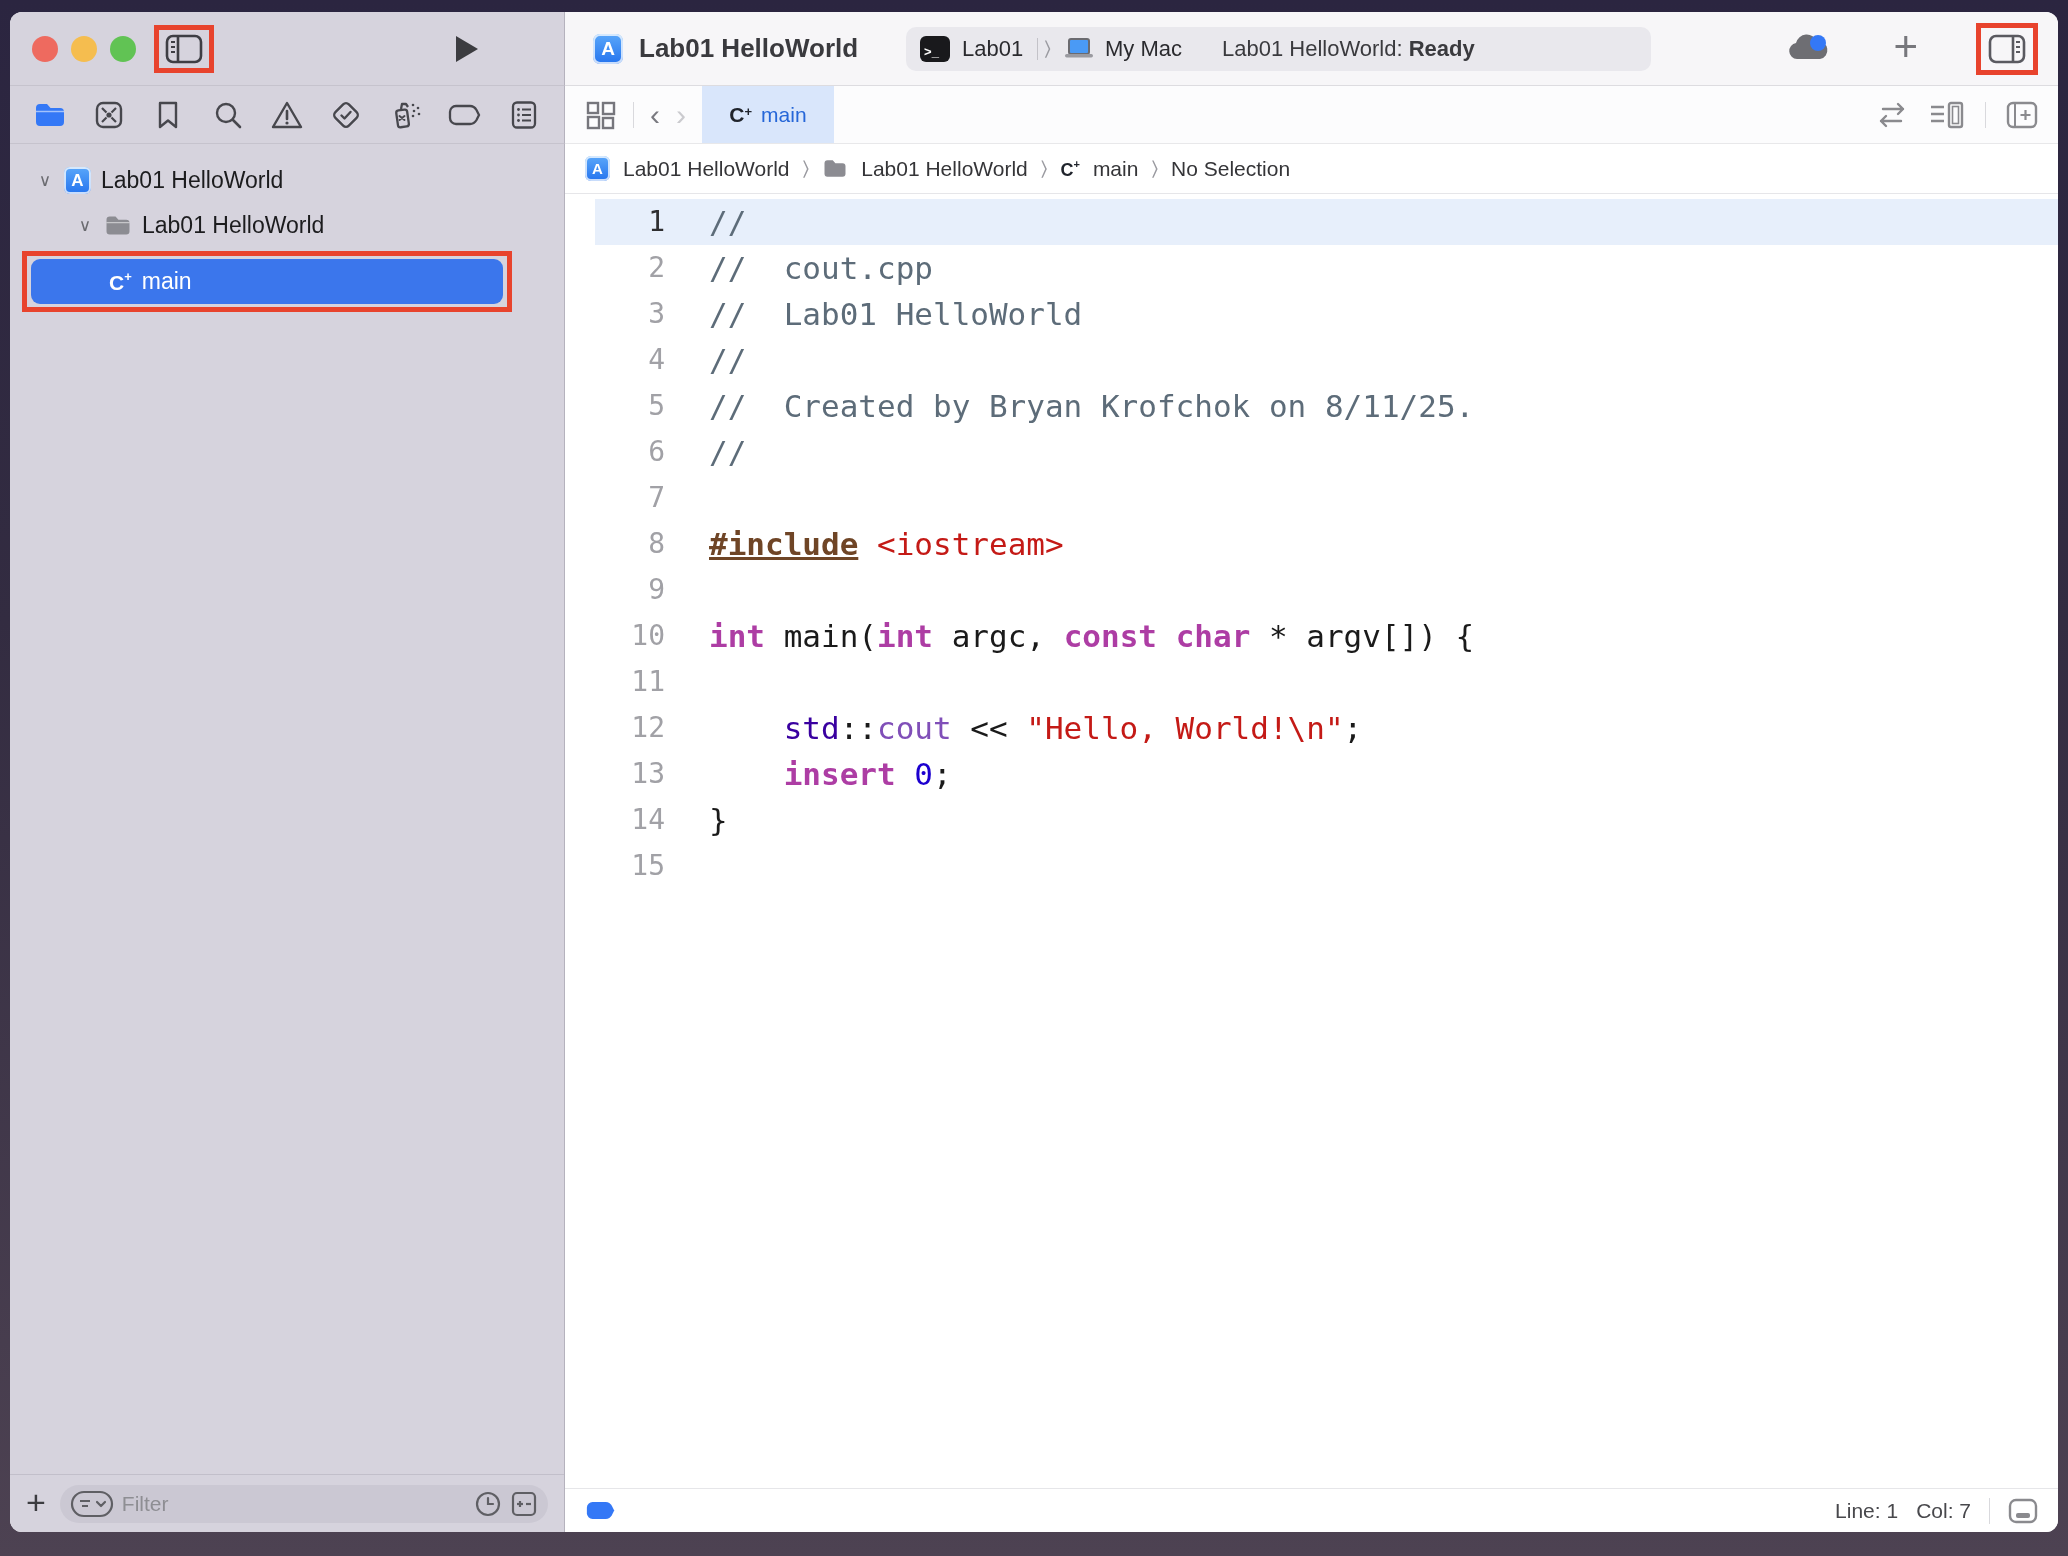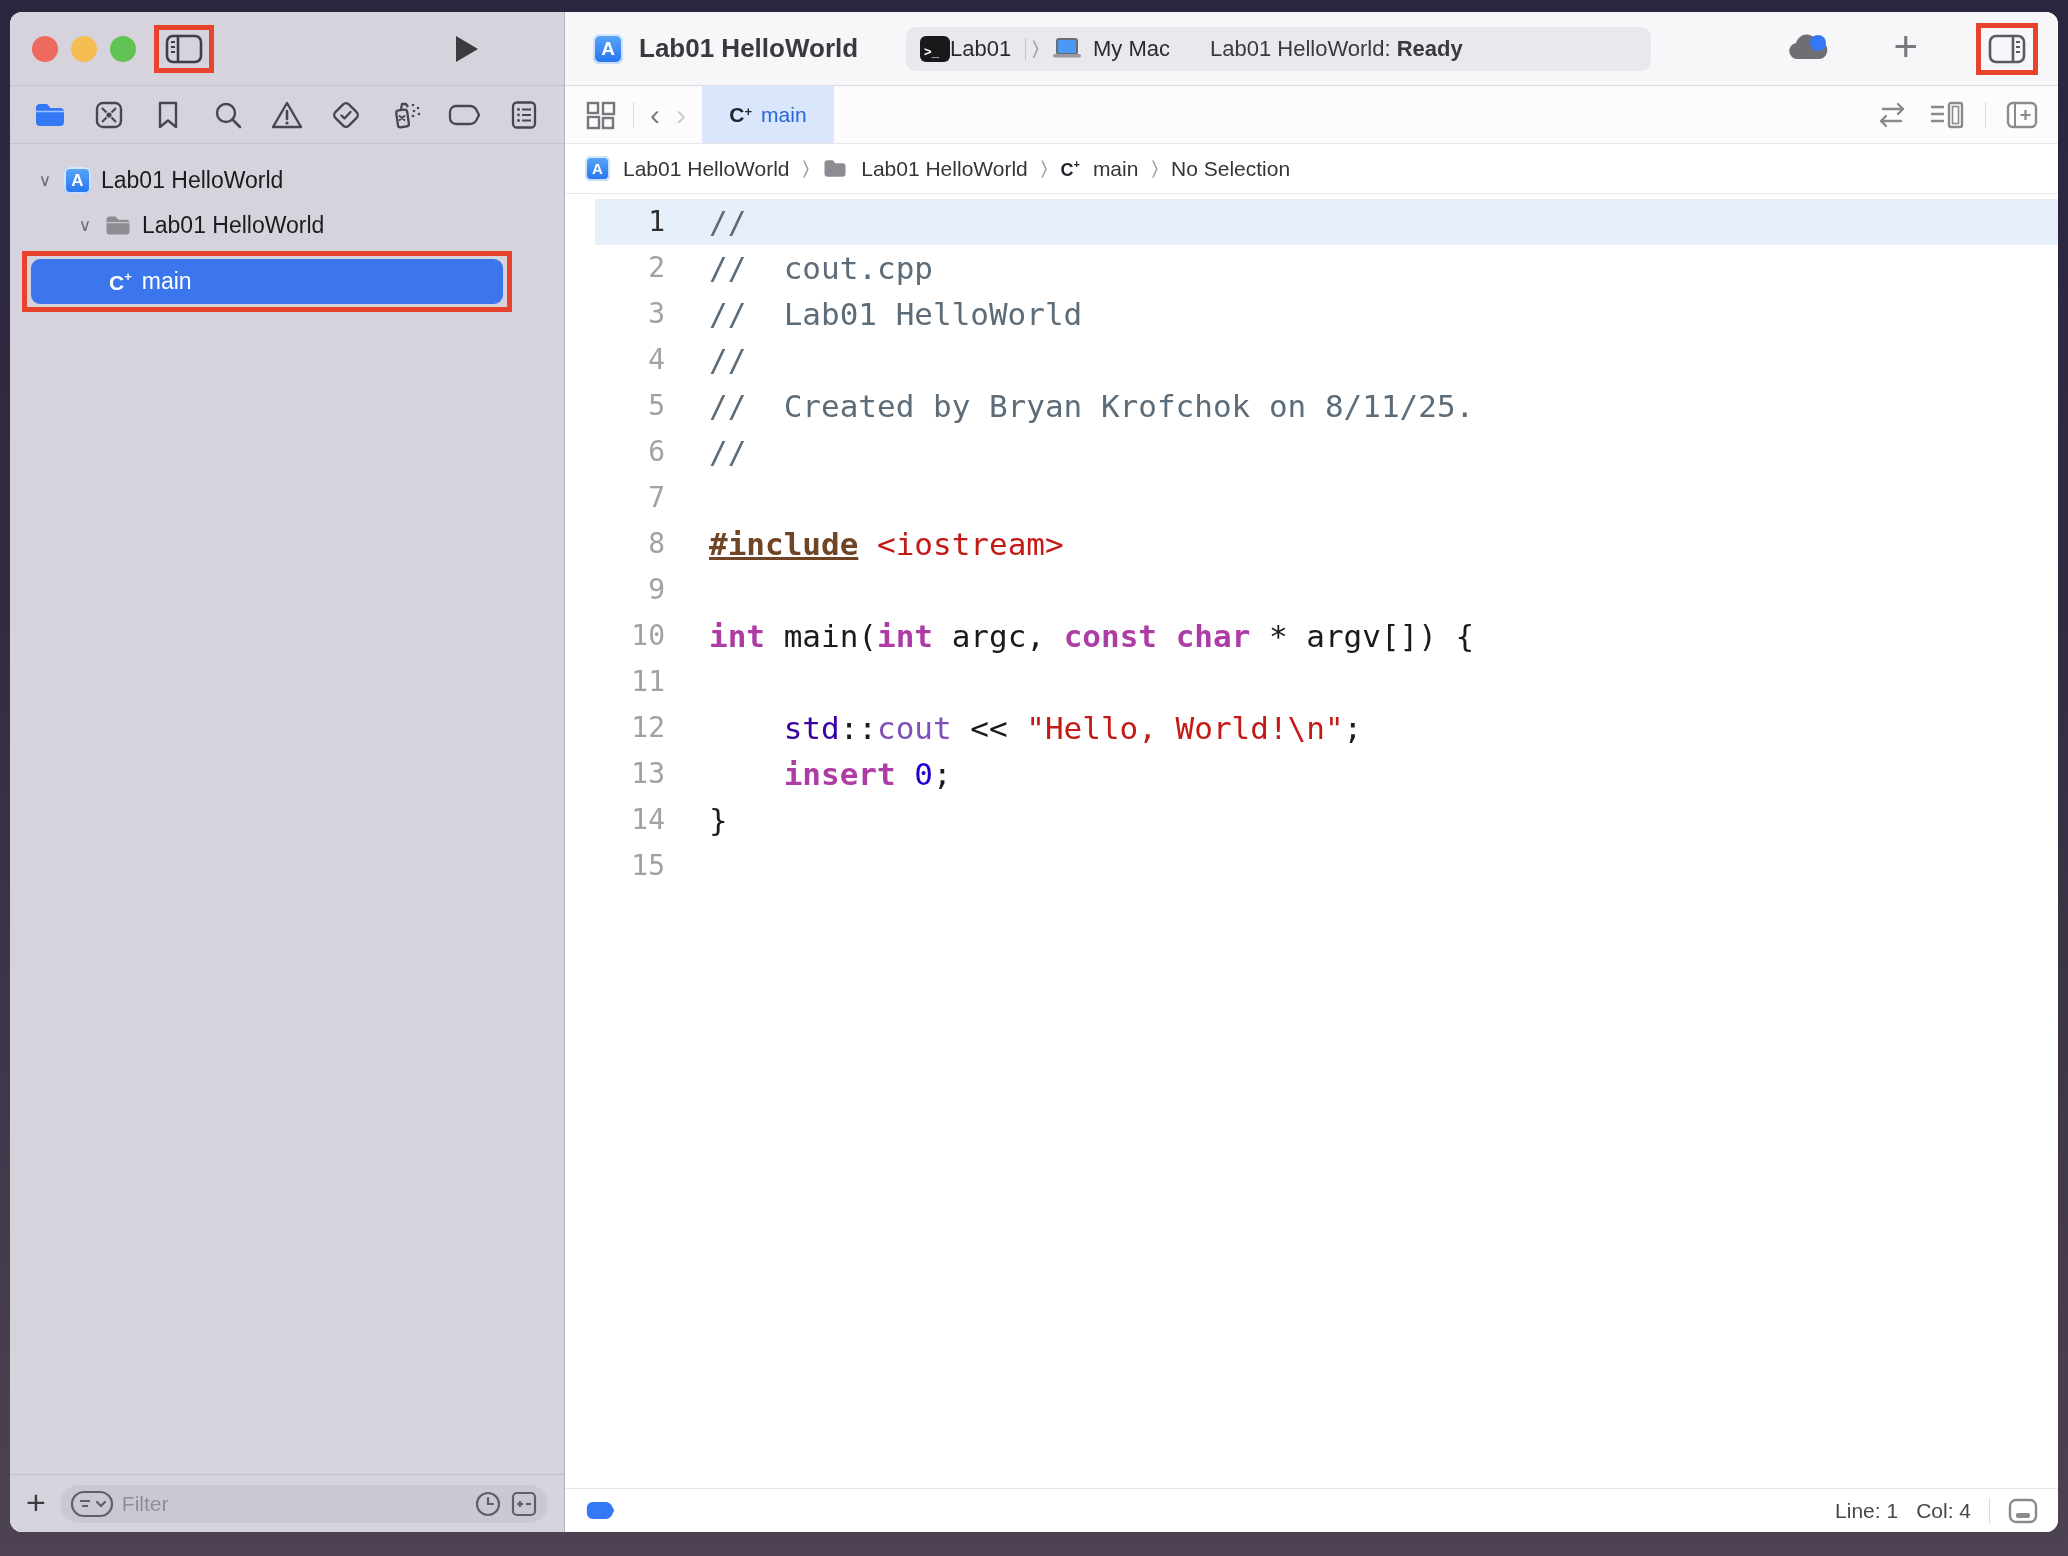--- a/index.html
+++ b/index.html
@@ -44,21 +44,21 @@
   .win-title { font-size:26px; font-weight:bold; color:#3a3a3e; margin-left:16px; white-space:nowrap; }
   .scheme-pill {
     margin-left:48px; height:44px; width:745px; background:#e9e8ed; border-radius:10px;
     display:flex; align-items:center; padding:0 14px; font-size:22px; color:#2a2a2e;
   }
   .term-icon {
     width:30px; height:26px; background:#19191c; border-radius:6px; flex:none;
     color:#fff; font-size:13px; font-weight:bold; line-height:1;
     display:flex; align-items:flex-end; justify-content:flex-start; padding:0 0 4px 4px;
   }
-  .scheme-label { }
+  .scheme-label { margin-left:12px; }
   .scheme-sep { width:1px; height:22px; background:#c3c2c8; margin-left:14px; }
   .crumb-chev, .scheme-chev { color:#9a9aa0; font-size:20px; }
   .scheme-chev { margin:0 12px 0 6px; }
   .laptop-icon { flex:none; margin-right:10px; }
   .run-status { margin-left:40px; white-space:nowrap; color:#3a3a3e; }
   .run-status b { font-weight:bold; }
   .cloud-wrap { margin-left:auto; }
   .plus-btn { color:#77777c; font-size:42px; font-weight:300; margin:0 58px 4px 62px; line-height:1; }
   .tr-toggle { padding:6px 7px; margin-right:6px; background:transparent; }
   
@@ -480,21 +480,21 @@
             </div>
           </div>
       </div>
 
       <div class="editor-status">
         <svg class="ic" width="32" height="21" viewBox="0 0 34 22">
           <path d="M8 2 h14 c3 0 5 1.5 6.5 4 L31 11 l-2.5 5 c-1.5 2.5-3.5 4-6.5 4 H8 a6 6 0 0 1-6-6 V8 a6 6 0 0 1 6-6 Z" fill="#3478f6"></path>
         </svg>
         <div class="pos-group">
           <span>Line: 1</span>
-          <span>Col: 4</span>
+          <span>Col: 7</span>
           <span class="vsep"></span>
           <svg class="ic" width="30" height="26" viewBox="0 0 30 26">
             <rect x="2" y="2" width="26" height="22" rx="6" fill="none" stroke="#8a8a8e" stroke-width="2.4"></rect>
             <rect x="8" y="15" width="14" height="5" rx="2" fill="#8a8a8e"></rect>
           </svg>
         </div>
       </div>
     </div>
   </div>
 </div>

